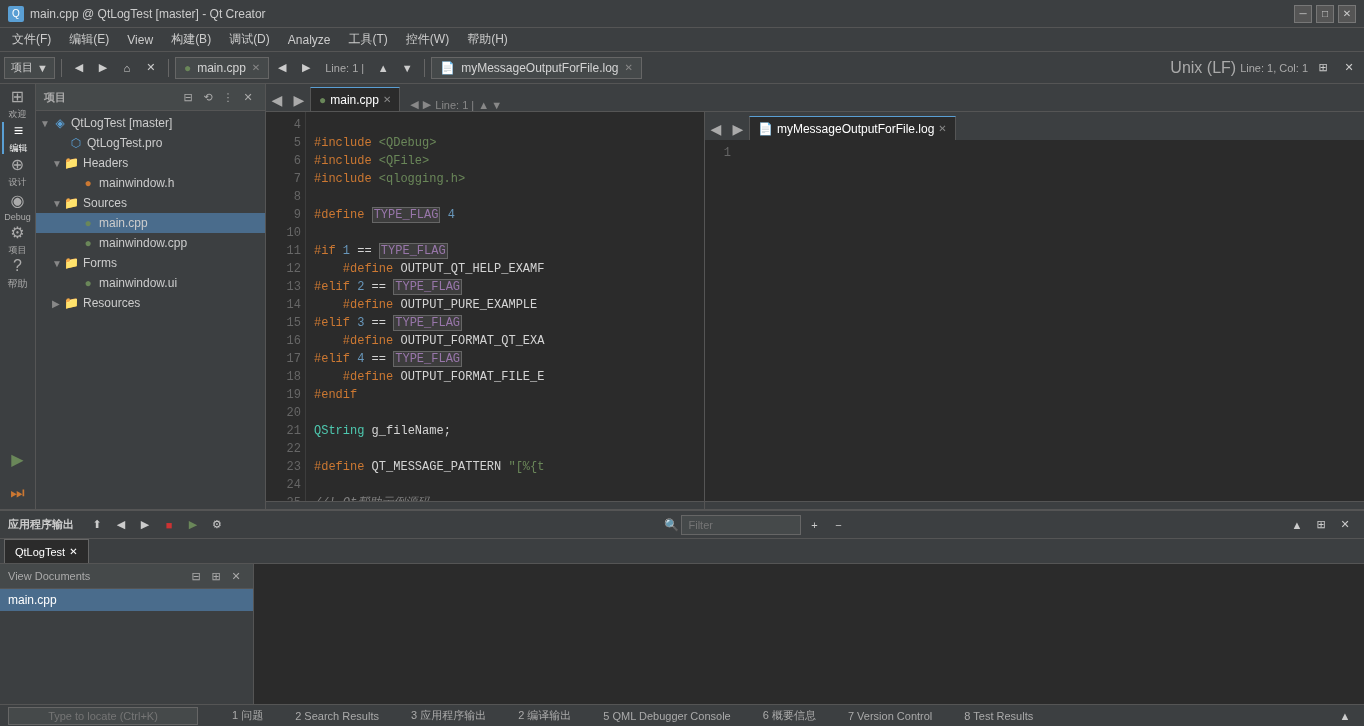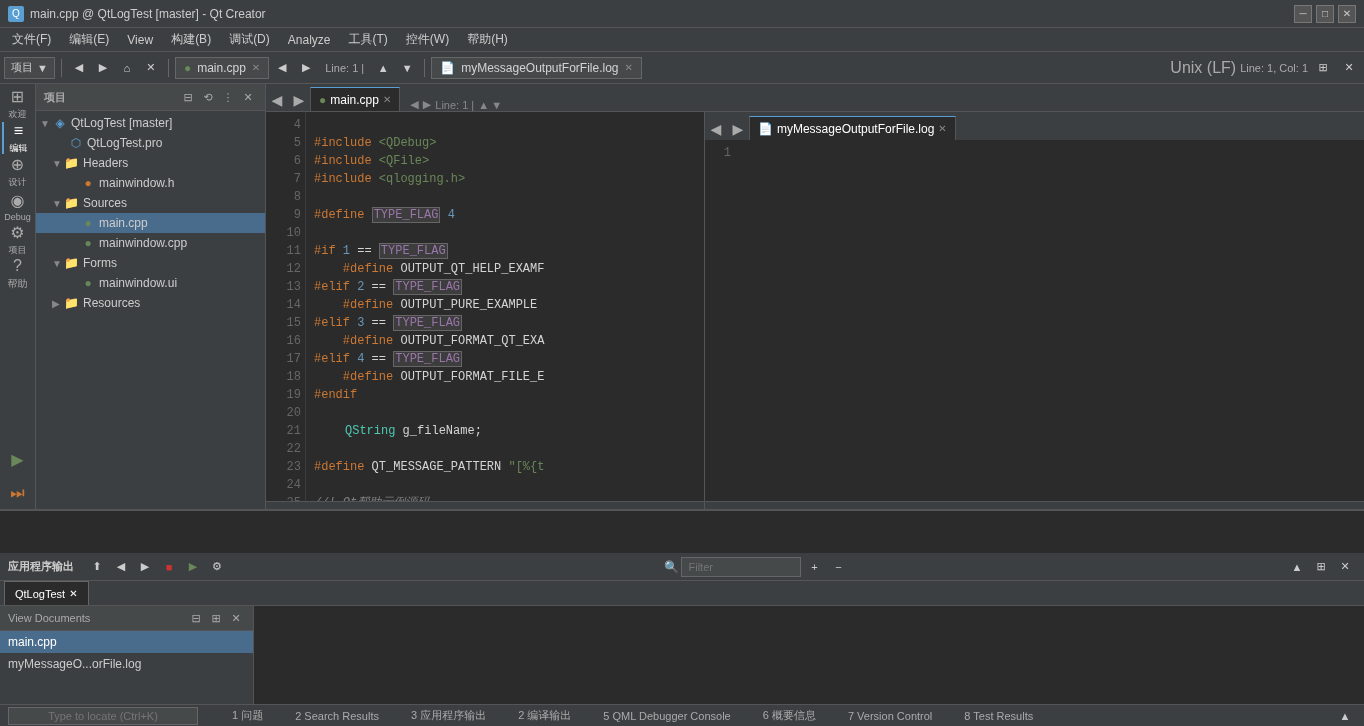--- a/index.html
+++ b/index.html
@@ -56,32 +56,32 @@
     #line-numbers { width: 40px; background: #2b2b2b; color: #666; font-family: 'Courier New', monospace; font-size: 12px; padding: 4px 4px 4px 4px; text-align: right; line-height: 18px; overflow: hidden; border-right: 1px solid #3d3d3d; user-select: none; }
     #code-content { flex: 1; background: #2b2b2b; font-family: 'Courier New', monospace; font-size: 12px; line-height: 18px; padding: 4px 8px; overflow: auto; white-space: pre; color: #d4d4d4; }
 
     
     .kw { color: #cc7832; }
     .inc { color: #6a8759; }
     .str { color: #6a8759; }
     .num { color: #6897bb; }
     .mac-hl { background: #3d3d3d; border: 1px solid #666; padding: 0 1px; color: #9876aa; }
     .cmt { color: #808080; font-style: italic; }
-    .type { color: #4ec9b0; margin-left: 31px; }
+    .type { color: #4ec9b0; }
 
     
     #right-panel { width: 660px; background: #2b2b2b; display: flex; flex-direction: column; border-left: 1px solid #555; }
     #right-tabs { background: #3c3f41; height: 28px; display: flex; align-items: flex-end; }
     #right-content { flex: 1; display: flex; }
     #right-line-numbers { width: 30px; background: #2b2b2b; color: #666; font-family: 'Courier New', monospace; font-size: 12px; padding: 4px 4px; text-align: right; line-height: 18px; }
     #right-code { flex: 1; font-family: 'Courier New', monospace; font-size: 12px; line-height: 18px; padding: 4px 8px; color: #d4d4d4; }
 
     
     #bottom-panel { height: 195px; background: #2b2b2b; border-top: 2px solid #555; display: flex; flex-direction: column; }
-    #bottom-toolbar { background: #3c3f41; height: 28px; display: flex; align-items: center; padding: 0 8px; border-bottom: 1px solid #555; gap: 4px; margin-top: 42px; }
+    #bottom-toolbar { background: #3c3f41; height: 28px; display: flex; align-items: center; padding: 0 8px; border-bottom: 1px solid #555; gap: 4px; }
     .bottom-tab { padding: 2px 10px; background: #45494a; border: 1px solid #666; border-bottom: none; cursor: pointer; font-size: 11px; color: #aaa; height: 24px; display: flex; align-items: center; }
     .bottom-tab.active { background: #2b2b2b; color: #fff; }
     .bottom-tab-close { font-size: 10px; margin-left: 4px; cursor: pointer; }
     #bottom-content { flex: 1; display: flex; }
     #bottom-left { width: 254px; background: #3c3f41; border-right: 1px solid #555; display: flex; flex-direction: column; }
     #bottom-left-header { background: #45494a; padding: 3px 8px; font-size: 11px; color: #aaa; border-bottom: 1px solid #555; display: flex; align-items: center; gap: 4px; }
     .bottom-doc-item { padding: 4px 8px; cursor: pointer; font-size: 12px; color: #cccccc; }
     .bottom-doc-item.active { background: #4a6c8c; color: #fff; }
     #bottom-output { flex: 1; background: #2b2b2b; padding: 4px; }
     #bottom-right-controls { display: flex; align-items: center; margin-left: auto; gap: 2px; }
@@ -395,21 +395,20 @@
     <div id="bottom-left">
       <div id="bottom-left-header">
         <span>View Documents</span>
         <div style="margin-left:auto;display:flex;gap:2px;">
           <span class="tree-btn">⊟</span>
           <span class="tree-btn">⊞</span>
           <span class="tree-btn">✕</span>
         </div>
       </div>
       <div class="bottom-doc-item active">main.cpp</div>
-      <div class="bottom-doc-item">myMessageO...orFile.log</div>
     </div>
 
     <div id="bottom-output" style="flex:1;"></div>
   </div>
 </div>
 
 <div id="status-bar">
   <div id="search-bar">
     <input id="search-input" type="text" placeholder="Type to locate (Ctrl+K)" style="background: rgb(69, 73, 74); border: 1px solid rgb(102, 102, 102); color: rgb(204, 204, 204); height: 18px; padding: 0px 6px; font-size: 11px; width: 190px;">
   </div>

